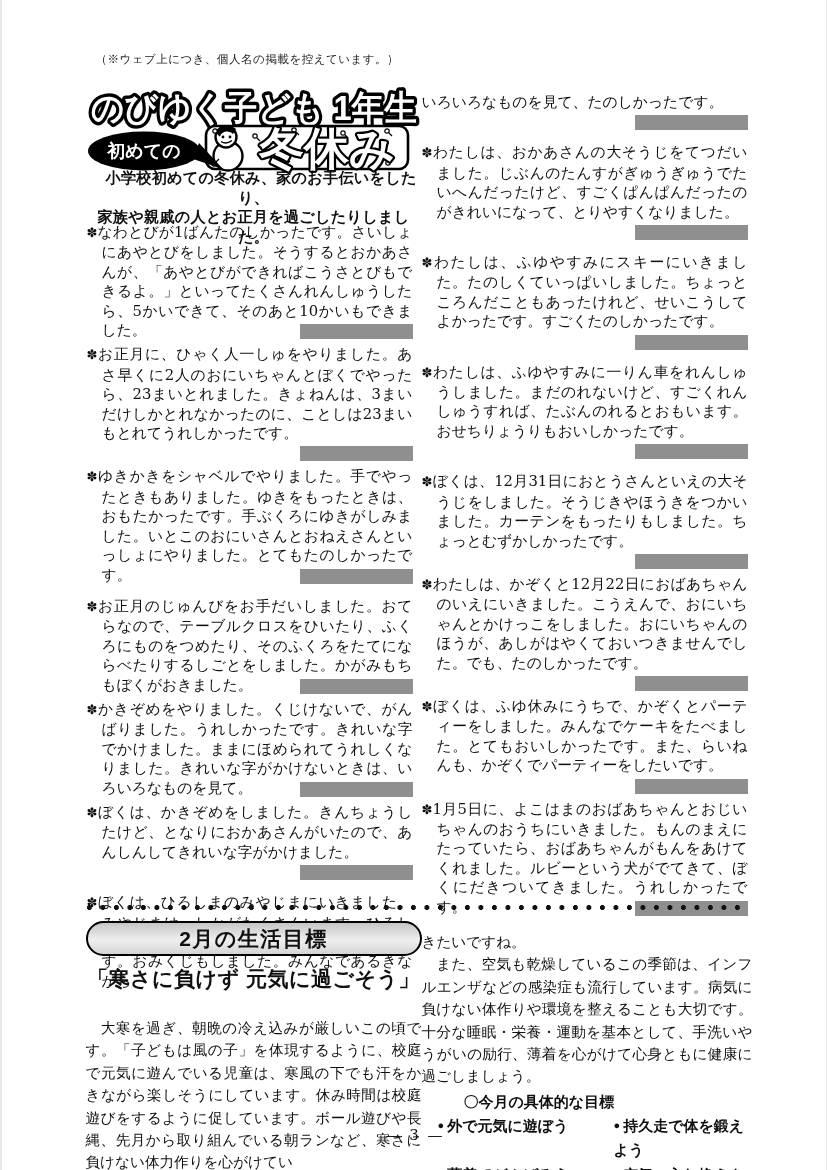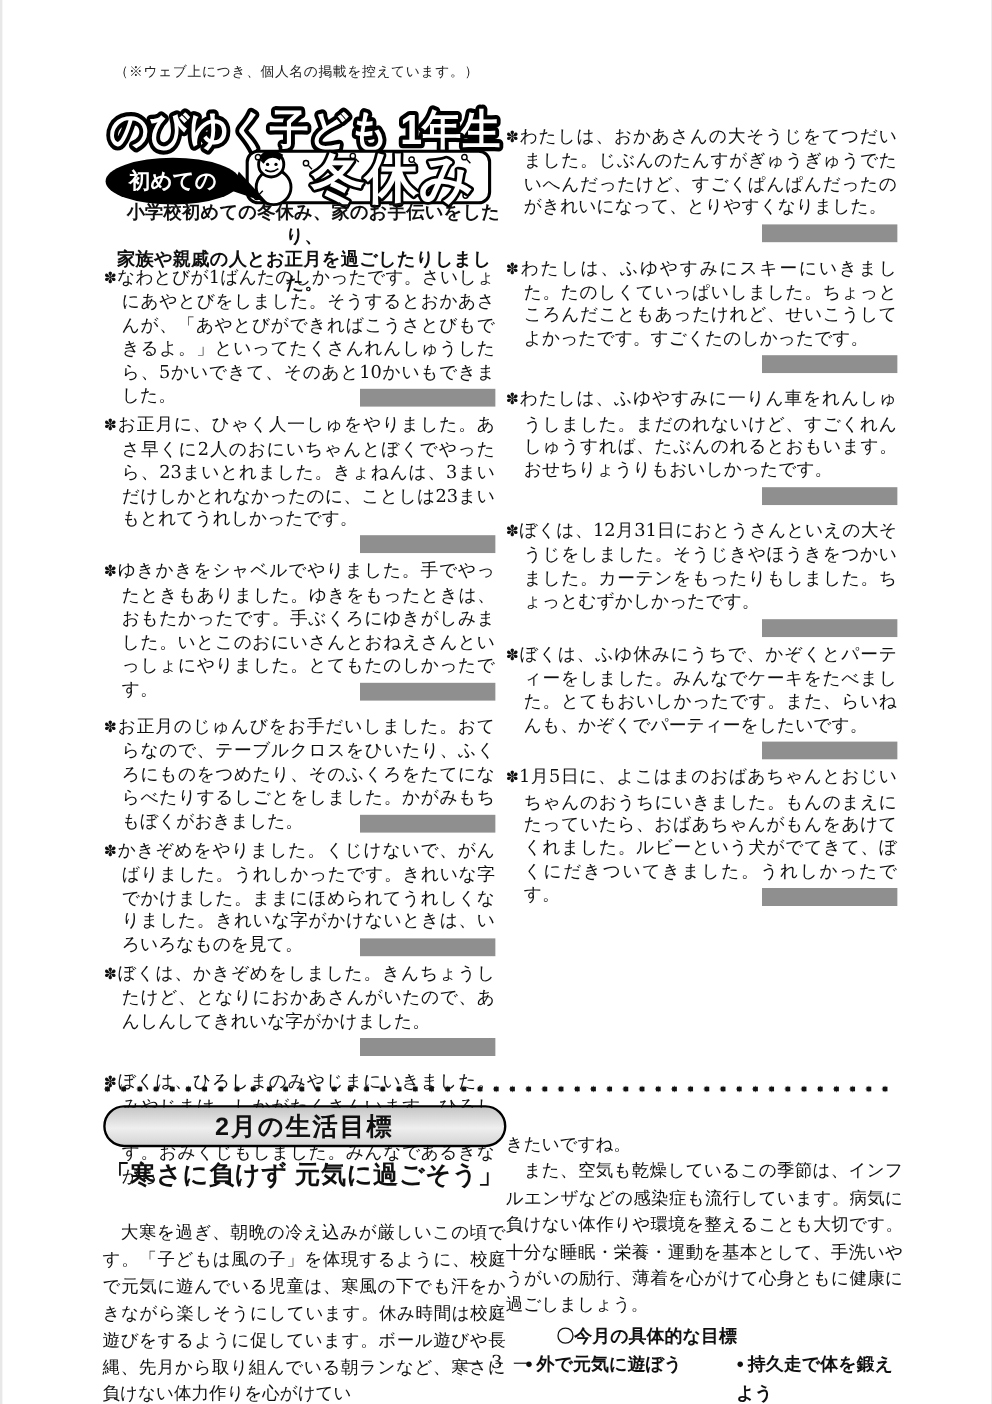--- a/index.html
+++ b/index.html
@@ -56,21 +56,21 @@
     height:31px; border:2.4px solid #000; border-radius:18px;
     background:linear-gradient(180deg,#c6c6c6,#efefef 55%,#d4d4d4);
     display:flex; align-items:center; justify-content:center;
     font-weight:bold; font-size:21px; letter-spacing:1.5px;text-align:right;
   }
   .slogan { margin-top:9px; text-align:center; font-weight:bold; font-size:21px; letter-spacing:.5px; }
   .goal-body {
     margin-top:24px; font-family:"DejaVu Serif","Liberation Serif",serif;
     font-size:14.6px; line-height:22.4px; text-align:justify; white-space:pre-wrap;
   }
-  .goal-right .goal-body { margin-top:16px; }
+  .goal-right .goal-body { margin-top:4px; }
   .goal-sub { font-weight:bold; font-size:15px; line-height:23px; margin-top:2px;margin-left:42px; }
   .bullets {
     display:grid; grid-template-columns:176px auto; padding-left:16px;
     font-weight:bold; font-size:15px; line-height:24px;
   }
   .bullet-item .dot { font-size:11px; margin-right:3px; vertical-align:2px; }
   .footer {
     position:absolute; left:0; top:1126px; width:827px; text-align:center;
     font-family:"DejaVu Serif","Liberation Serif",serif; font-size:15px; letter-spacing:2px;
   }
@@ -131,24 +131,26 @@
     <p class="essay"><span class="mk">✽</span><span>なわとびが1ばんたのしかったです。さいしょにあやとびをしました。そうするとおかあさんが、「あやとびができればこうさとびもできるよ。」といってたくさんれんしゅうしたら、5かいできて、そのあと10かいもできました。</span><span class="redact"></span></p>
     <p class="essay"><span class="mk">✽</span><span>お正月に、ひゃく人一しゅをやりました。あさ早くに2人のおにいちゃんとぼくでやったら、23まいとれました。きょねんは、3まいだけしかとれなかったのに、ことしは23まいもとれてうれしかったです。</span><span class="redact"></span></p>
     <p class="essay"><span class="mk">✽</span><span>ゆきかきをシャベルでやりました。手でやったときもありました。ゆきをもったときは、おもたかったです。手ぶくろにゆきがしみました。いとこのおにいさんとおねえさんといっしょにやりました。とてもたのしかったです。</span><span class="redact"></span></p>
     <p class="essay gap-before"><span class="mk">✽</span><span>お正月のじゅんびをお手だいしました。おてらなので、テーブルクロスをひいたり、ふくろにものをつめたり、そのふくろをたてにならべたりするしごとをしました。かがみもちもぼくがおきました。</span><span class="redact"></span></p>
     <p class="essay"><span class="mk">✽</span><span>かきぞめをやりました。くじけないで、がんばりました。うれしかったです。きれいな字でかけました。ままにほめられてうれしくなりました。きれいな字がかけないときは、いろいろなものを見て。</span><span class="redact"></span></p>
     <p class="essay"><span class="mk">✽</span><span>ぼくは、かきぞめをしました。きんちょうしたけど、となりにおかあさんがいたので、あんしんしてきれいな字がかけました。</span><span class="redact"></span></p>
     <p class="essay gap-before"><span class="mk">✽</span><span>ぼくは、ひろしまのみやじまにいきました。みやじまは、しかがたくさんいます。ひろしまには、おじいちゃん、おばあちゃんがいます。おみくじもしました。みんなであるきながら、</span></p>
   </div>
 
   <div class="col col-right">
+    <p class="essay no-mark"><span>いろいろなものを見て、たのしかったです。</span><span class="redact"></span></p>
     <p class="essay gap-before"><span class="mk">✽</span><span>わたしは、おかあさんの大そうじをてつだいました。じぶんのたんすがぎゅうぎゅうでたいへんだったけど、すごくぱんぱんだったのがきれいになって、とりやすくなりました。</span><span class="redact"></span></p>
     <p class="essay gap-before"><span class="mk">✽</span><span>わたしは、ふゆやすみにスキーにいきました。たのしくていっぱいしました。ちょっところんだこともあったけれど、せいこうしてよかったです。すごくたのしかったです。</span><span class="redact"></span></p>
     <p class="essay gap-before"><span class="mk">✽</span><span>わたしは、ふゆやすみに一りん車をれんしゅうしました。まだのれないけど、すごくれんしゅうすれば、たぶんのれるとおもいます。おせちりょうりもおいしかったです。</span><span class="redact"></span></p>
     <p class="essay gap-before"><span class="mk">✽</span><span>ぼくは、12月31日におとうさんといえの大そうじをしました。そうじきやほうきをつかいました。カーテンをもったりもしました。ちょっとむずかしかったです。</span><span class="redact"></span></p>
+    <p class="essay"><span class="mk">✽</span><span>わたしは、かぞくと12月22日におばあちゃんのいえにいきました。こうえんで、おにいちゃんとかけっこをしました。おにいちゃんのほうが、あしがはやくておいつきませんでした。でも、たのしかったです。</span><span class="redact"></span></p>
     <p class="essay"><span class="mk">✽</span><span>ぼくは、ふゆ休みにうちで、かぞくとパーティーをしました。みんなでケーキをたべました。とてもおいしかったです。また、らいねんも、かぞくでパーティーをしたいです。</span><span class="redact"></span></p>
     <p class="essay"><span class="mk">✽</span><span>1月5日に、よこはまのおばあちゃんとおじいちゃんのおうちにいきました。もんのまえにたっていたら、おばあちゃんがもんをあけてくれました。ルビーという犬がでてきて、ぼくにだきついてきました。うれしかったです。</span><span class="redact"></span></p>
   </div>
 
   <div class="dotline"></div>
 
   <div class="goal-left">
     <div class="goal-box">
         <span>2月の生活目標</span>
       </div>

